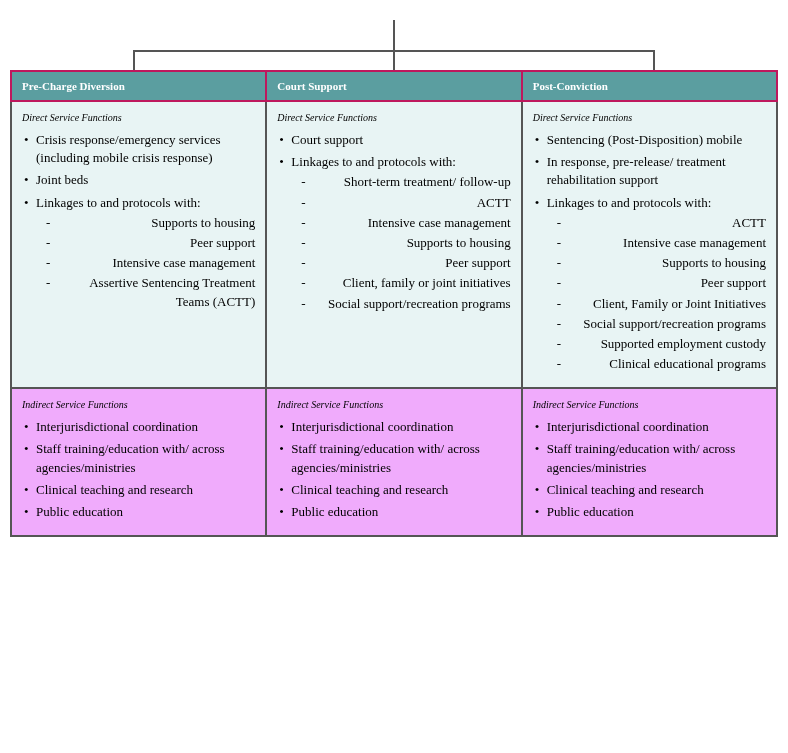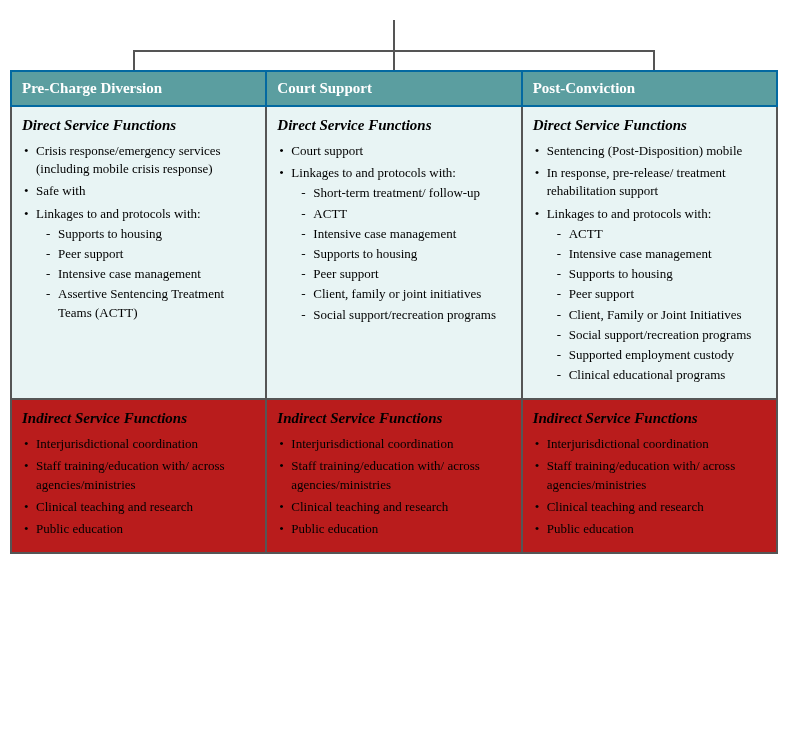--- a/index.html
+++ b/index.html
@@ -76,37 +76,37 @@
       background: #555;
     }
     .main-table {
       width: 100%;
       border-collapse: collapse;
       border: 2px solid #555;
     }
     .header-row th {
       background-color: #5b9ea0;
       color: #fff;
-      font-size: 15px;
+      font-size: 11px;
       font-weight: bold;
       padding: 8px 10px;
-      border: 2px solid #0369a1;
+      border: 2px solid #be185d;
       text-align: left;
     }
     .content-row td {
       vertical-align: top;
       padding: 10px;
       border: 2px solid #555;
       background-color: #e8f4f4;
       width: 33.33%;
     }
     .section-title {
       font-style: italic;
-      font-weight: bold;
-      font-size: 15px;
+      font-weight: normal;
+      font-size: 10px;
       margin-bottom: 8px;
     }
     .section-title em {
       font-style: italic;
     }
     .bullet-list {
       list-style: none;
       padding: 0;
       margin: 0;
     }
@@ -119,35 +119,36 @@
     .bullet-list > li::before {
       content: '•';
       position: absolute;
       left: 2px;
       top: 0;
     }
     .sub-list {
       list-style: none;
       padding: 0;
       margin: 2px 0 2px 8px;
+      text-align: right;
     }
     .sub-list li {
       padding-left: 14px;
       position: relative;
       margin-bottom: 2px;
       line-height: 1.4;
     }
     .sub-list li::before {
       content: '- ';
       position: absolute;
       left: 2px;
       top: 0;
     }
     .indirect-row td {
-      background-color: #b91c1c;
+      background-color: #f0abfc;
       margin-left: 32px;
     }
   </style>
 </head>
 <body>
 
 <div class="container">
 
   <div class="tree-top"></div>
   <div class="tree-branch">
@@ -167,21 +168,21 @@
     <tbody>
 
       <tr class="content-row">
 
         <td>
           <div class="section-title">
             <em>Direct</em> Service Functions
           </div>
           <ul class="bullet-list">
             <li>Crisis response/emergency services (including mobile crisis response)</li>
-            <li>Safe with</li>
+            <li>Joint beds</li>
             <li>Linkages to and protocols with:
               <ul class="sub-list">
                 <li>Supports to housing</li>
                 <li>Peer support</li>
                 <li>Intensive case management</li>
                 <li>Assertive Sentencing Treatment Teams (ACTT)</li>
               </ul>
             </li>
           </ul>
         </td>

